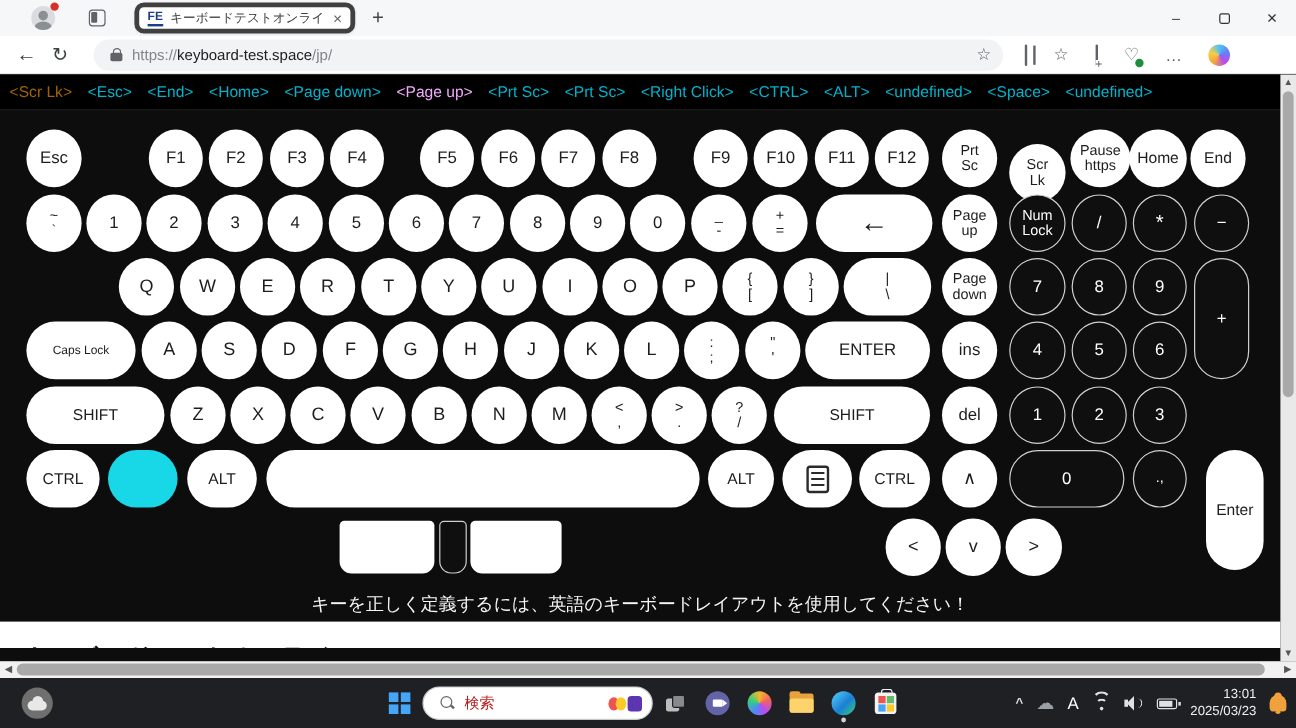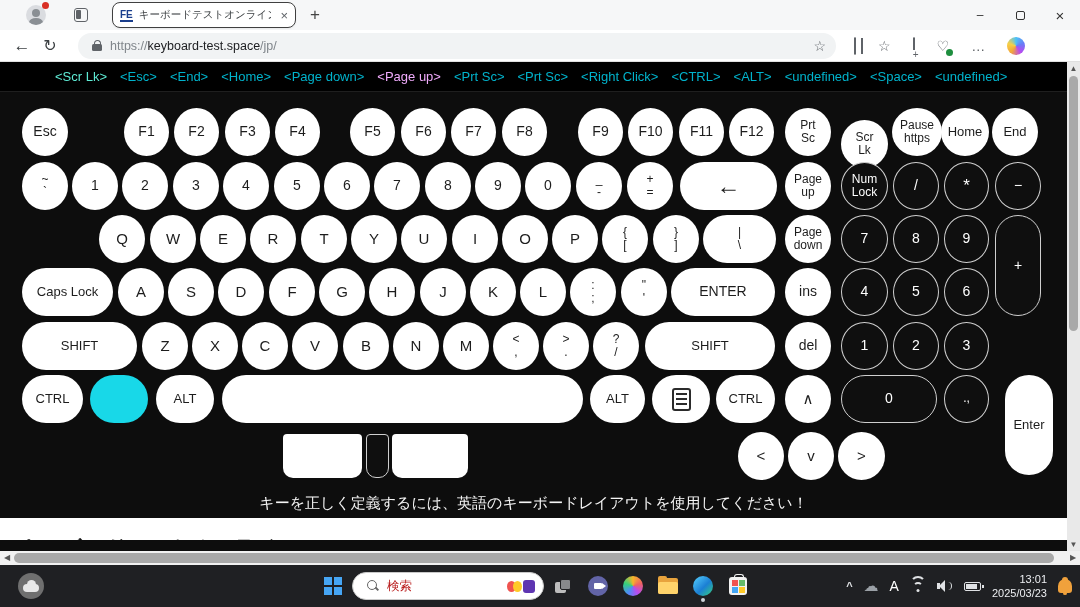--- a/index.html
+++ b/index.html
@@ -16,21 +16,21 @@
     border-radius:50%; background:#8a8f94; }
   .avatar .torso { position:absolute; left:3px; top:13px; width:14px; height:9px;
     border-radius:50% 50% 0 0; background:#8a8f94; }
   .avatar-dot { position:absolute; left:42px; top:2px; width:7px; height:7px;
     border-radius:50%; background:#d93025; }
   .tabactions { width:14px; height:14px; border:1.6px solid #5f6368; border-radius:3px;
     margin-left:28px; position:relative; }
   .tabactions:before { content:""; position:absolute; left:1px; top:1px;
     width:5px; height:9px; background:#5f6368; border-radius:1px; }
   .tab { display:flex; align-items:center; gap:6px; margin-left:24px;
-    width:184px; height:26px; background:#fff; border:1px solid #404040;
+    width:184px; height:26px; background:#fff; border:4px solid #404040;
     border-radius:8px; padding:0 7px; box-shadow:0 1px 2px rgba(0,0,0,.06); }
   .favicon { font-weight:bold; font-size:10px; color:#1a3e8c; letter-spacing:0;
     border-bottom:2px solid #1a3e8c; line-height:11px; flex:0 0 auto; }
   .tabtitle { font-size:10.5px; color:#3c4043; white-space:nowrap; overflow:hidden;
     width:132px; }
   .tabclose { font-size:13px; color:#5f6368; margin-left:auto; line-height:1; }
   .newtab { font-size:17px; color:#444; margin-left:14px; }
   .wincontrols { margin-left:auto; display:flex; height:30px; }
   .wc { width:40px; display:flex; align-items:center; justify-content:center;
     color:#333; font-size:12px; }
@@ -243,21 +243,21 @@
       <span class="ticon">☆</span>
       <span class="ticon"><span class="collbox"></span></span>
       <span class="ticon heart">♡<span class="check"></span></span>
       <span class="ticon">…</span>
       <span class="copilot"></span>
     </div>
   </div>
 
   <div class="page">
     <div class="historybar">
-        <span class="histtag" style="color: #5eead4; margin-left: 47px;">&lt;Scr Lk&gt;</span>
+        <span class="histtag" style="color: #a16207;">&lt;Scr Lk&gt;</span>
         <span class="histtag" style="color: rgb(0, 179, 204);">&lt;Esc&gt;</span>
         <span class="histtag" style="color: rgb(0, 179, 204);">&lt;End&gt;</span>
         <span class="histtag" style="color: rgb(0, 179, 204);">&lt;Home&gt;</span>
         <span class="histtag" style="color: rgb(0, 179, 204);">&lt;Page down&gt;</span>
         <span class="histtag" style="color: #f0abfc;">&lt;Page up&gt;</span>
         <span class="histtag" style="color: rgb(0, 179, 204);">&lt;Prt Sc&gt;</span>
         <span class="histtag" style="color: rgb(0, 179, 204);">&lt;Prt Sc&gt;</span>
         <span class="histtag" style="color: rgb(0, 179, 204);">&lt;Right Click&gt;</span>
         <span class="histtag" style="color: rgb(0, 179, 204);">&lt;CTRL&gt;</span>
         <span class="histtag" style="color: rgb(0, 179, 204);">&lt;ALT&gt;</span>
@@ -350,21 +350,21 @@
           <span class="ln">\</span>
         </div>
         <div class="key c w" style="left: 785px; top: 153px; width: 46px; height: 48px;">
           <span class="ln">Page</span>
           <span class="ln">down</span>
         </div>
         <div class="key c d" style="left: 841px; top: 153px; width: 47px; height: 48px;">7</div>
         <div class="key c d" style="left: 893px; top: 153px; width: 46px; height: 48px;">8</div>
         <div class="key c d" style="left: 944px; top: 153px; width: 45px; height: 48px;">9</div>
         <div class="key t d" style="left: 995px; top: 153px; width: 46px; height: 101px;">+</div>
-        <div class="key p w" style="left: 22px; top: 206px; width: 91px; height: 48px; font-size: 13px;">Caps Lock</div>
+        <div class="key p w" style="left: 22px; top: 206px; width: 91px; height: 48px; font-size: 10px;">Caps Lock</div>
         <div class="key c w" style="left: 118px; top: 206px; width: 46px; height: 48px; font-size: 15px;">A</div>
         <div class="key c w" style="left: 168px; top: 206px; width: 46px; height: 48px; font-size: 15px;">S</div>
         <div class="key c w" style="left: 218px; top: 206px; width: 46px; height: 48px; font-size: 15px;">D</div>
         <div class="key c w" style="left: 269px; top: 206px; width: 46px; height: 48px; font-size: 15px;">F</div>
         <div class="key c w" style="left: 319px; top: 206px; width: 46px; height: 48px; font-size: 15px;">G</div>
         <div class="key c w" style="left: 369px; top: 206px; width: 46px; height: 48px; font-size: 15px;">H</div>
         <div class="key c w" style="left: 420px; top: 206px; width: 46px; height: 48px; font-size: 15px;">J</div>
         <div class="key c w" style="left: 470px; top: 206px; width: 46px; height: 48px; font-size: 15px;">K</div>
         <div class="key c w" style="left: 520px; top: 206px; width: 46px; height: 48px; font-size: 15px;">L</div>
         <div class="key c w" style="left: 570px; top: 206px; width: 46px; height: 48px;">

